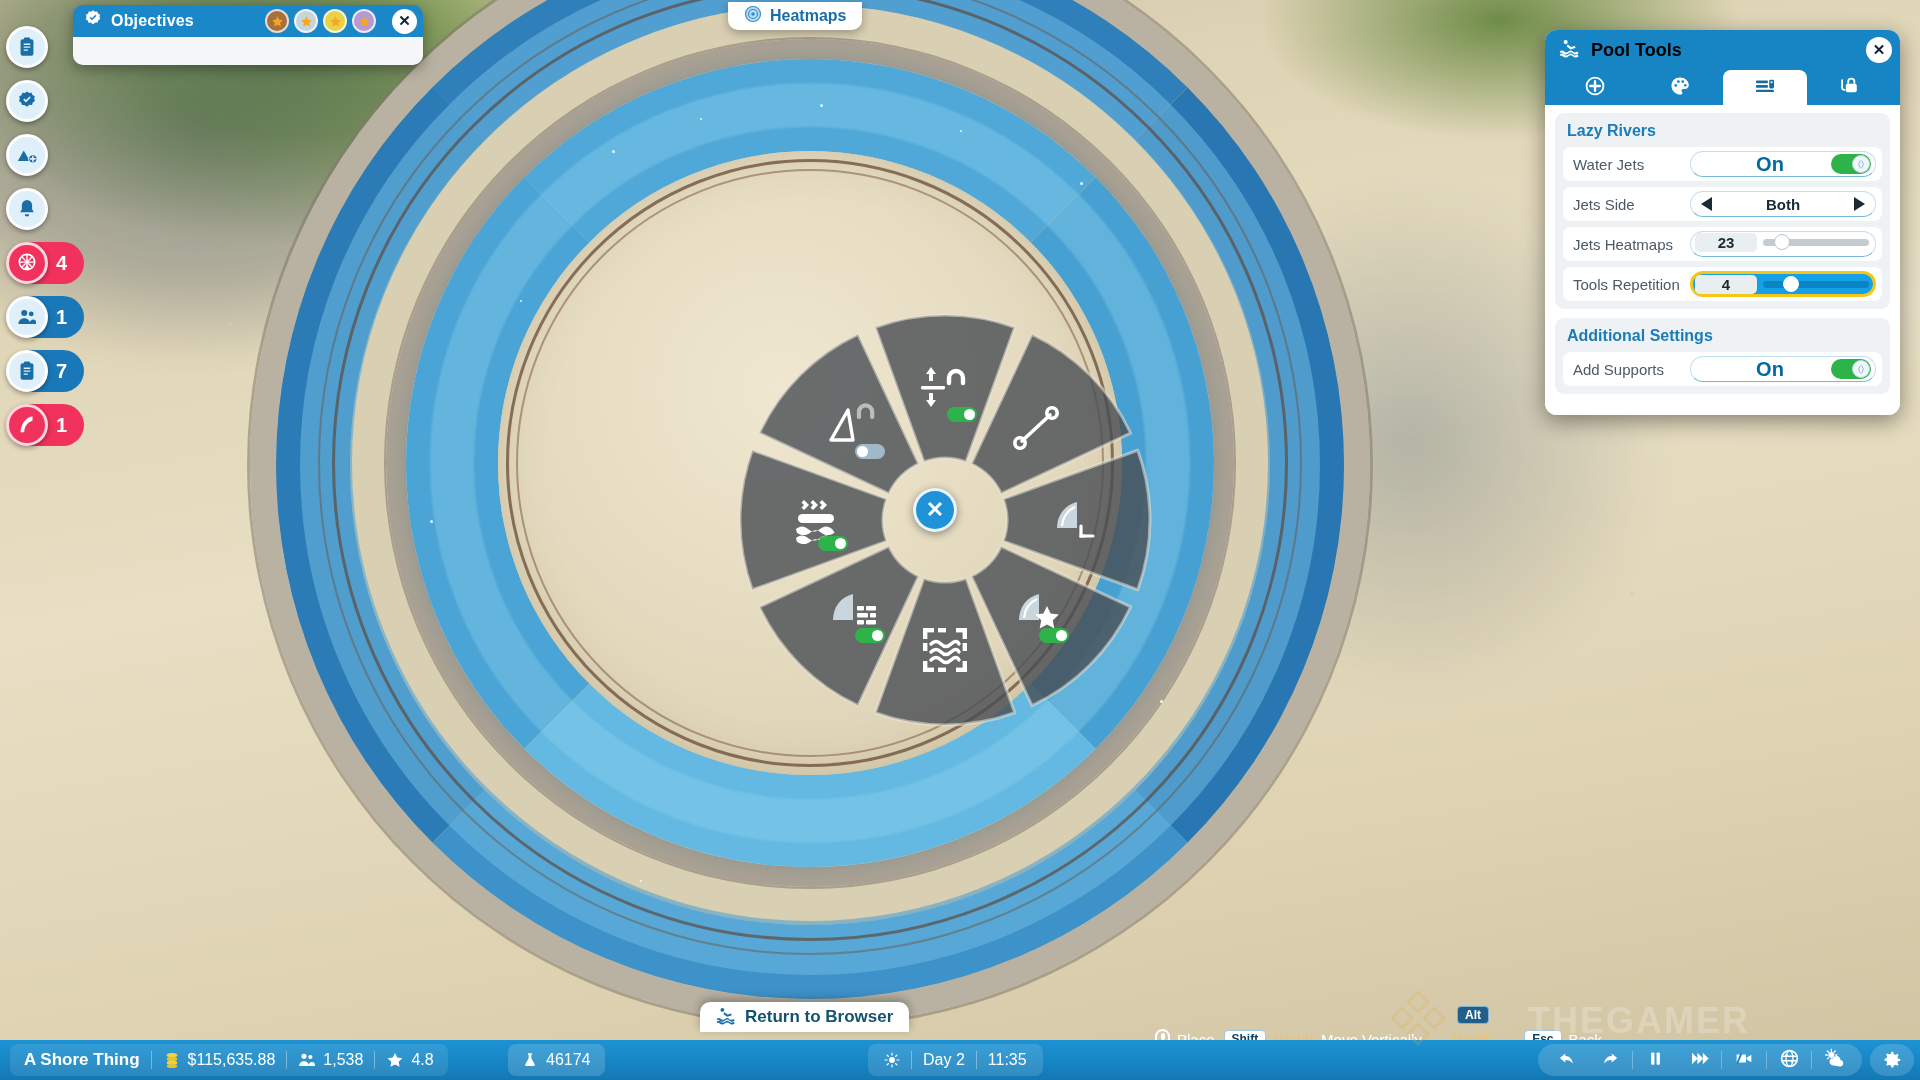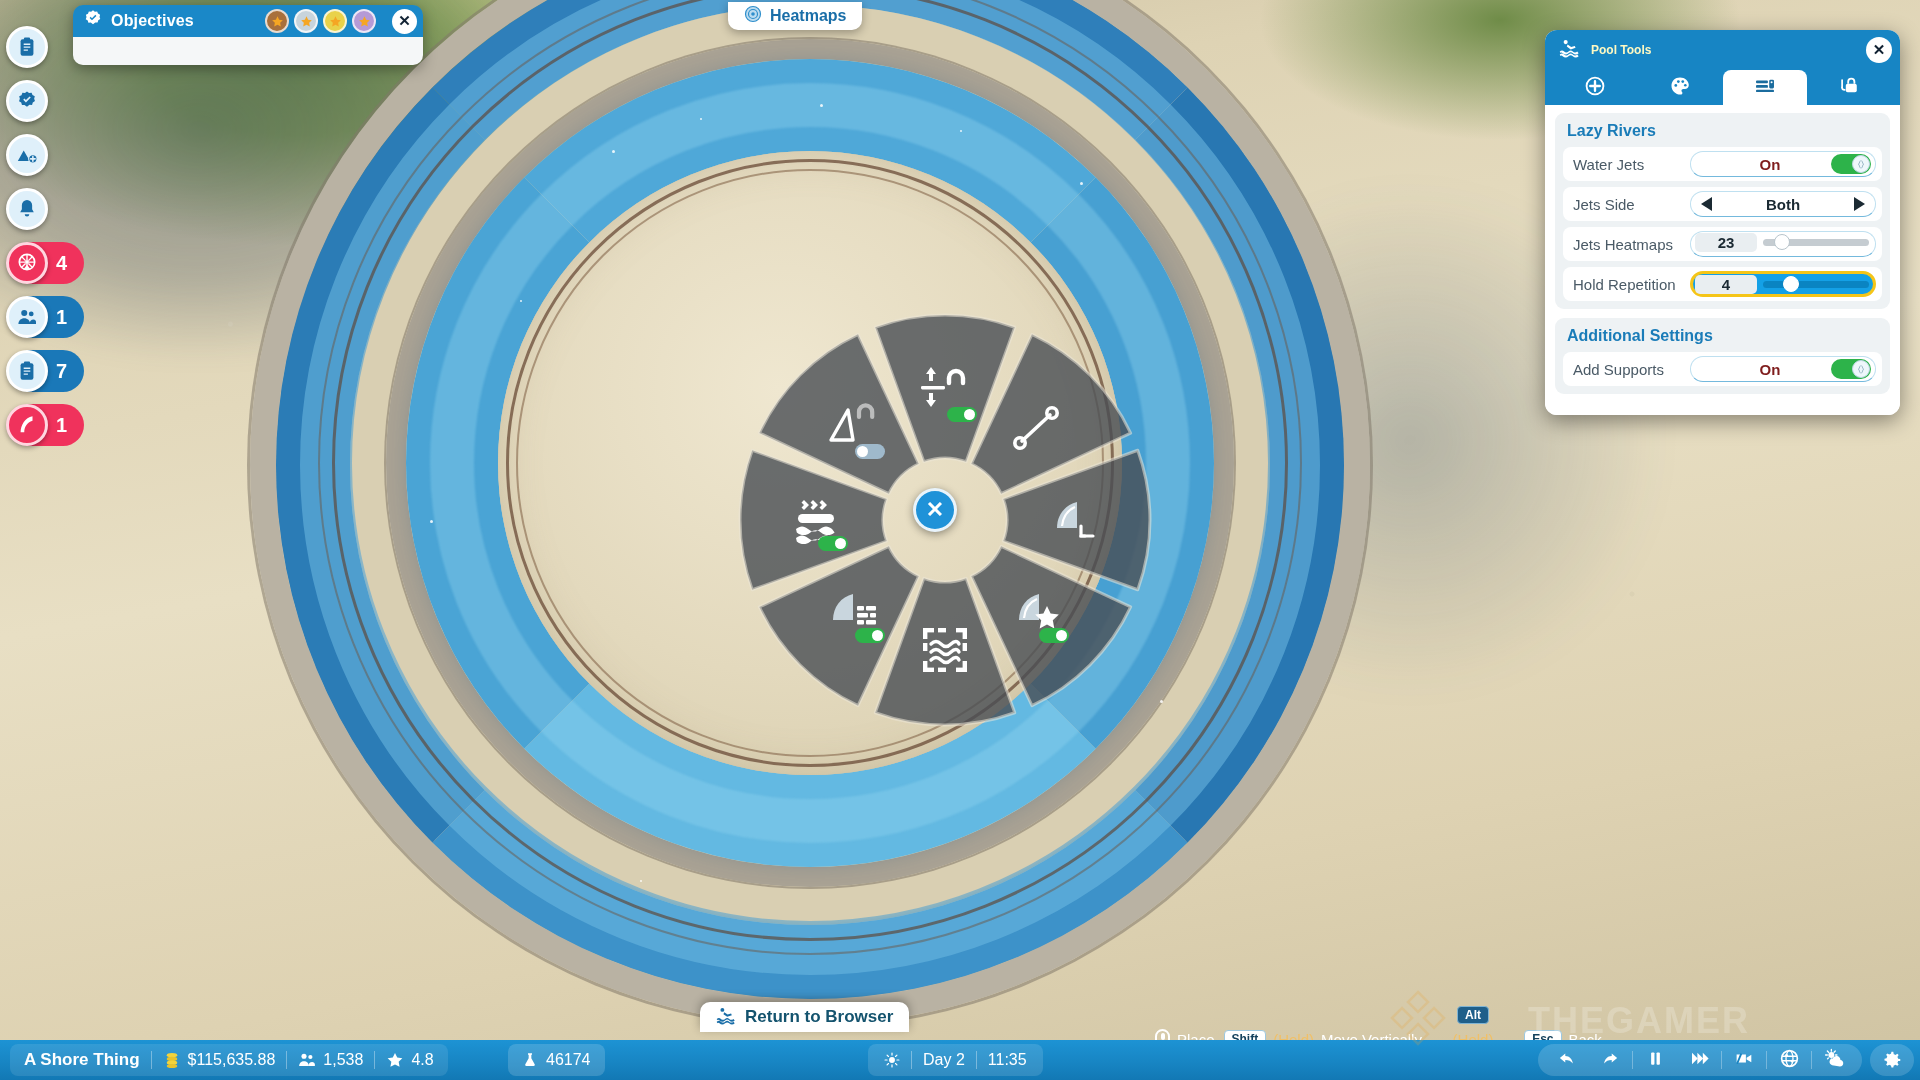--- a/index.html
+++ b/index.html
@@ -163,41 +163,41 @@
     background:#1f92d8; border:3px solid rgba(255,255,255,.9); display:flex; align-items:center; justify-content:center;
     color:#fff; font-size:22px; font-weight:bold; box-shadow:0 2px 8px rgba(0,0,0,.4);
   }
 
   
   .pooltools {
     position:absolute; left:1545px; top:30px; width:355px; border-radius:12px;
     background:#fff; box-shadow:0 6px 22px rgba(0,0,0,.42); overflow:hidden;
   }
   .pt-head { background:#1785c4; height:40px; display:flex; align-items:center; padding:0 8px 0 14px; gap:10px; }
-  .pt-title { color:#fef9c3; font-size:12px; font-weight:bold;text-align:right; }
+  .pt-title { color:#000000; font-size:18px; font-weight:bold;text-align:right; }
   .pt-close { margin-left:auto; width:26px; height:26px; border-radius:50%; background:#fff; display:flex;
               align-items:center; justify-content:center; color:#123; font-size:15px; font-weight:bold; }
   .pt-tabs { background:#1785c4; display:flex; padding:0 8px; }
   .pt-tab { flex:1; height:35px; display:flex; align-items:center; justify-content:center;
             border-radius:8px 8px 0 0; color:#fff; }
   .pt-tab.sel { background:#fff; color:#1b6c9e; }
   .pt-tab svg { width:22px; height:22px; }
   .pt-body { padding:8px 10px 12px; background:#fff; }
   .pt-group { background:#eef2f4; border-radius:9px; padding:6px 8px 8px; margin-bottom:9px; }
   .pt-grouptitle { color:#1a7cb8; font-size:16px; font-weight:bold; padding:3px 4px 7px; }
   .pt-row { background:#fff; border-radius:8px; height:34px; display:flex; align-items:center;
             padding:0 6px 0 10px; margin-bottom:6px; }
   .pt-row:last-child { margin-bottom:0; }
   .pt-label { color:#4a5a66; font-size:15px; flex:0 0 auto; }
   .pt-ctrl { margin-left:auto; width:186px; height:26px; }
 
   .ctl-toggle { width:100%; height:100%; border-radius:14px; border:1.5px solid #bfe0f0;
                 border-bottom-color:#74b9dd; background:#fff; display:flex; align-items:center;
                 padding:0 4px 0 0; position:relative; }
-  .ctl-toggle .tval { flex:1; text-align:center; font-size:15px; font-weight:bold; color:#7f1d1d; padding-left:18px; }
+  .ctl-toggle .tval { flex:1; text-align:center; font-size:20px; font-weight:bold; color:#0369a1; padding-left:18px; }
   .tswitch { width:40px; height:20px; border-radius:11px; background:#2db34a; display:flex; align-items:center;
              justify-content:flex-end; }
   .tknob { width:18px; height:18px; border-radius:50%; background:#eef7fb; border:1.5px solid #bcd6e2;
            display:flex; align-items:center; justify-content:center; font-size:9px; color:#7fa4b6; margin-right:1px; }
 
   .ctl-stepper { width:100%; height:100%; border-radius:14px; border:1.5px solid #bfe0f0;
                  border-bottom-color:#74b9dd; background:#fff; display:flex; align-items:center;
                  justify-content:space-between; padding:0 10px;text-align:center; }
   .ctl-stepper .sval { font-size:15px; font-weight:bold; color:#1b2a33; }
   .arrow { width:0; height:0; border-top:7px solid transparent; border-bottom:7px solid transparent; }
@@ -637,21 +637,21 @@
             <span class="pt-ctrl">
               <div class="ctl-slider">
                 <span class="sl-num">23</span>
                 <span class="sl-track">
                   <span class="sl-knob" style="left:18%"></span>
                 </span>
               </div>
             </span>
           </div>
           <div class="pt-row">
-            <span class="pt-label">Hold Repetition</span>
+            <span class="pt-label">Tools Repetition</span>
             <span class="pt-ctrl">
               <div class="ctl-slider hl">
                 <span class="sl-num">4</span>
                 <span class="sl-track">
                   <span class="sl-knob" style="left:26%"></span>
                 </span>
               </div>
             </span>
           </div>
         </div>

